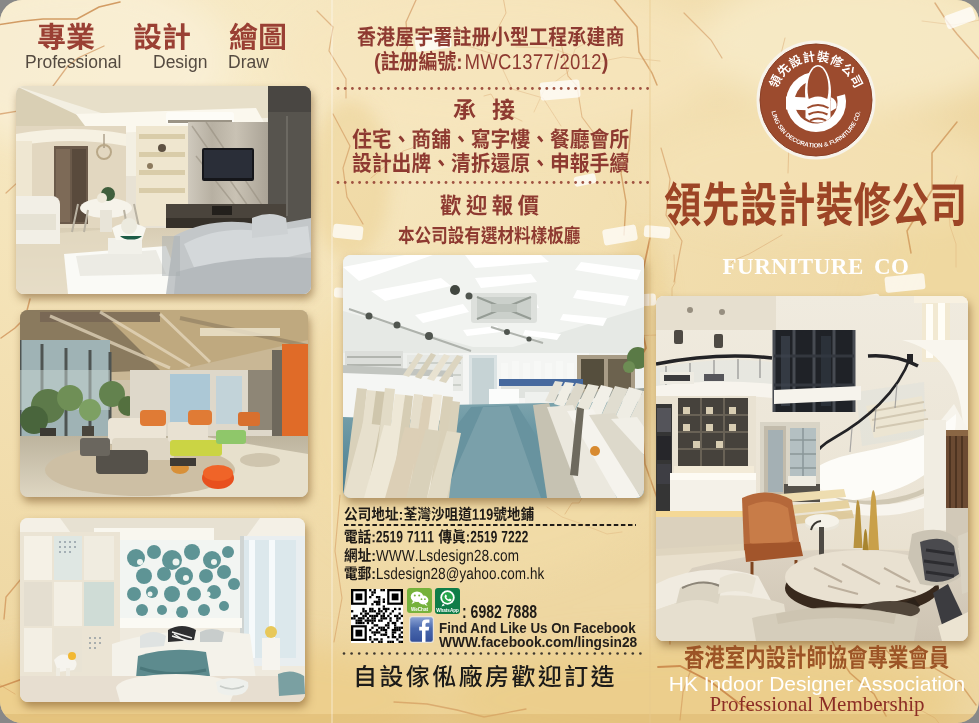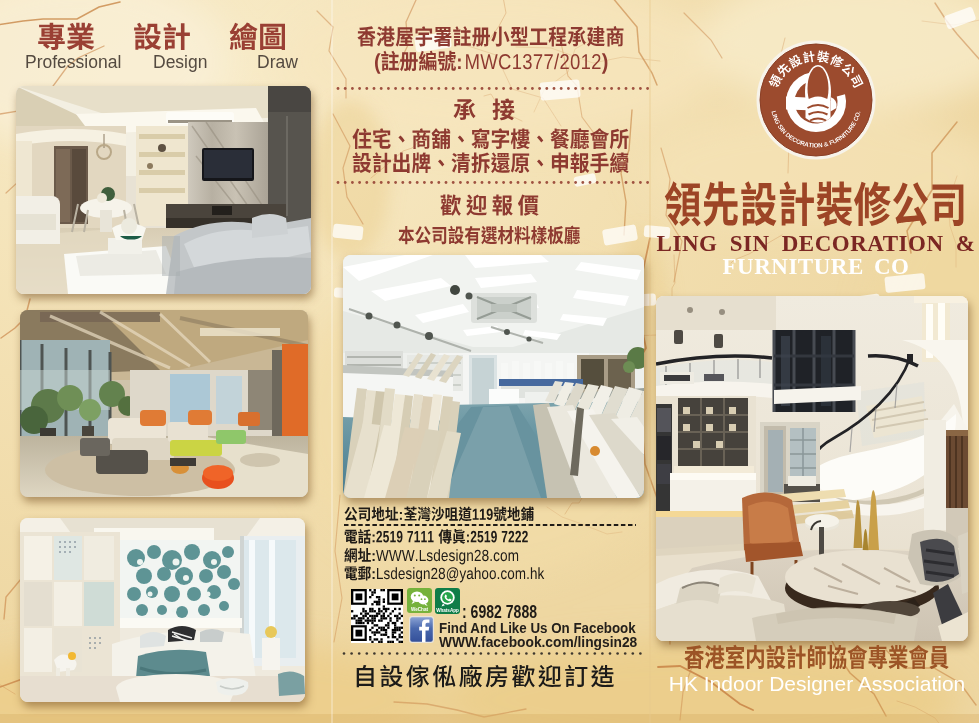--- a/index.html
+++ b/index.html
@@ -1,14 +1,14 @@
 <!DOCTYPE html>
 <html><head><meta charset="utf-8"><style>
 html,body{margin:0;padding:0;background:#888;}
-#page{position:relative;width:979px;height:723px;overflow:hidden;font-family:"Liberation Sans",sans-serif;}
+#page{position:relative;width:979px;height:723px;overflow:hidden;font-family:"Liberation Sans",sans-serif;border-radius:22px;}
 .ph{position:absolute;border-radius:8px;overflow:hidden;box-shadow:2px 5px 9px rgba(110,70,25,.5);}
 .ph svg{display:block}
 </style></head><body>
 <div id="page">
 
 <svg style="position:absolute;left:0;top:0" width="979" height="723" viewBox="0 0 979 723">
 <defs>
 <radialGradient id="bgl" cx="20%" cy="12%" r="80%">
 <stop offset="0%" stop-color="#f8ecca"></stop>
           <stop offset="55%" stop-color="#f3e0b2"></stop>
@@ -646,21 +646,21 @@
 <svg style="position:absolute;left:131px;top:17px" width="63" height="37" viewBox="0 0 63 37">
       <path fill="#9a4034" d="M4.3 18.6V21.2H13.3V18.6ZM16.5 6.8V9.9C16.5 11.7 16.1 13.8 13.3 15.3V14.7H4.3V17.3H13.3V15.8C13.9 16.4 14.8 17.5 15.2 18.0C18.8 16.1 19.6 12.8 19.6 10.0H23.1V13.1C23.1 16.0 23.6 17.2 26.4 17.2C26.8 17.2 27.5 17.2 27.9 17.2C28.5 17.2 29.1 17.2 29.5 17.0C29.4 16.2 29.3 14.9 29.3 14.1C28.9 14.2 28.3 14.3 27.9 14.3C27.6 14.3 27.0 14.3 26.7 14.3C26.3 14.3 26.3 13.9 26.3 13.1V6.8ZM6.0 7.0C6.7 8.1 7.5 9.5 7.9 10.6H3.1V13.4H14.5V10.6H9.0L10.9 9.6C10.4 8.5 9.5 6.9 8.7 5.7ZM14.0 18.4V21.6H16.8L14.8 22.3C15.9 24.4 17.1 26.2 18.6 27.8C17.1 28.7 15.2 29.3 13.3 29.8V22.6H4.4V32.7H7.3V31.4H13.3V30.4C13.8 31.2 14.3 32.2 14.6 33.0C17.1 32.3 19.4 31.3 21.4 30.0C23.3 31.3 25.6 32.3 28.2 32.9C28.6 32.0 29.6 30.5 30.3 29.8C28.0 29.3 26.0 28.6 24.3 27.7C26.4 25.5 28.0 22.8 28.9 19.2L26.7 18.3L26.2 18.4ZM7.3 25.4H10.3V28.7H7.3ZM24.5 21.6C23.7 23.2 22.7 24.6 21.4 25.8C20.0 24.6 18.8 23.2 18.0 21.6Z M33.9 14.7V17.3H43.7V14.7ZM33.9 18.6V21.2H43.6V18.6ZM35.8 7.0C36.5 8.1 37.3 9.5 37.7 10.6H32.7V13.4H44.9V10.6H38.8L40.7 9.6C40.2 8.5 39.4 6.9 38.5 5.7ZM34.0 22.6V32.7H37.0V31.4H43.7V22.6ZM37.0 25.4H40.7V28.7H37.0ZM49.9 6.3V15.5H44.8V18.9H49.9V33.1H53.5V18.9H58.9V15.5H53.5V6.3Z"></path>
     </svg>
 <svg style="position:absolute;left:227px;top:17px" width="63" height="37" viewBox="0 0 63 37">
       <path fill="#9a4034" d="M16.9 17.9C17.3 18.6 17.8 19.7 17.9 20.3L19.5 19.7C19.4 19.0 18.9 18.1 18.4 17.3ZM24.0 17.3C23.7 18.0 23.2 19.1 22.9 19.7L24.2 20.3C24.6 19.7 25.1 18.8 25.6 17.9ZM7.3 25.3C7.7 27.5 7.9 30.4 7.9 32.3L10.3 31.9C10.2 30.0 9.9 27.2 9.6 24.9ZM4.0 25.0C3.8 27.5 3.5 30.2 2.8 32.0C3.5 32.2 4.8 32.6 5.3 32.9C5.9 31.0 6.4 28.1 6.6 25.4ZM10.3 24.8C10.9 26.8 11.7 29.4 11.9 31.1L14.1 30.3C13.8 28.7 13.1 26.1 12.4 24.2ZM19.9 5.4C18.3 8.1 15.4 10.5 12.4 12.1L10.8 11.0C10.3 12.0 9.7 12.9 9.2 13.9L7.0 14.0C8.5 11.9 10.0 9.4 11.1 7.0L8.1 5.8C7.0 8.9 5.0 12.1 4.4 12.9C3.8 13.8 3.3 14.3 2.7 14.5C3.0 15.3 3.6 16.7 3.7 17.3C4.1 17.1 4.8 16.9 7.3 16.7C6.4 18.0 5.5 18.9 5.1 19.4C4.3 20.4 3.6 21.0 2.9 21.1C3.3 22.0 3.8 23.5 3.9 24.1C4.6 23.8 5.5 23.5 10.8 22.7L11.1 24.2L13.4 23.5C13.2 22.0 12.6 19.4 11.9 17.5L9.8 18.0C10.8 16.7 11.8 15.4 12.6 14.0C13.0 14.4 13.3 14.8 13.5 15.1L13.8 14.9V22.7H28.8V14.8H13.9C15.0 14.2 16.1 13.5 17.1 12.7V13.8H25.2V12.6C26.3 13.3 27.4 13.9 28.6 14.5C29.0 13.7 29.9 12.6 30.6 11.9C27.7 10.8 24.8 9.3 22.4 7.1L22.7 6.5ZM18.5 11.5C19.3 10.8 20.1 10.0 20.8 9.2C21.7 10.1 22.7 10.8 23.7 11.5ZM17.8 28.8H23.4V26.9H17.8V25.7H24.6V30.0H17.8ZM14.8 23.5V33.0H17.8V32.2H24.6V33.0H27.8V23.5ZM16.6 17.0H20.0V20.5H16.6ZM22.4 17.0H25.9V20.5H22.4ZM9.7 18.1 10.3 20.2 7.8 20.4C8.4 19.7 9.1 18.9 9.7 18.1Z M42.4 12.3H48.4V13.5H42.4ZM41.3 20.7H49.5V26.3H41.3ZM38.6 18.8V28.2H52.3V18.8ZM44.3 23.0H46.4V24.0H44.3ZM42.5 21.6V25.4H48.4V21.6ZM37.3 16.1V18.0H53.8V16.1H46.8V15.2H51.3V10.6H39.6V15.2H43.9V16.1ZM33.1 6.8V33.0H36.3V32.0H54.7V33.0H58.0V6.8ZM36.3 29.2V9.7H54.7V29.2Z"></path>
     </svg>
 
 <div style="position:absolute;left:25px;top:52px;width:280px;color:#544a40;font-size:17.5px;">
       <span style="position:absolute;left:0">Professional</span>
       <span style="position:absolute;left:128px">Design</span>
-      <span style="position:absolute;left:232px">Draw</span>
+      <span style="position:absolute;left:203px">Draw</span>
     </div>
 <svg style="position:absolute;left:355px;top:22px" width="272" height="27" viewBox="0 0 272 27">
       <path fill="#8e3a31" d="M7.6 20.7H14.6V18.8H7.6V17.6H15.4V21.9H7.6ZM16.8 4.3C13.7 5.2 8.7 5.7 4.3 5.8C4.5 6.4 4.8 7.4 4.8 8.0C6.6 8.0 8.4 7.9 10.3 7.7V9.2H2.9V11.5H8.1C6.5 13.1 4.4 14.6 2.4 15.4C2.9 15.9 3.6 16.9 4.0 17.6C4.4 17.3 4.9 17.0 5.4 16.7V24.4H7.6V23.8H15.4V24.4H17.7V16.2C18.2 16.6 18.6 17.0 18.9 17.4L20.4 15.3C19.3 14.2 17.4 12.8 15.5 11.5H20.0V9.2H12.7V7.5C14.7 7.2 16.7 6.9 18.3 6.4ZM10.3 15.7H6.9C8.1 14.7 9.3 13.5 10.3 12.2ZM12.7 15.7V12.4C14.1 13.4 15.8 14.6 17.1 15.7Z M21.6 12.1C22.8 12.7 24.2 13.6 24.8 14.3L26.2 12.1C25.4 11.5 24.0 10.6 22.9 10.2ZM31.2 16.4H34.3V17.8H31.2ZM34.3 4.3V6.5H31.6V4.3H29.4V6.5H27.1L27.2 6.5C26.5 5.8 25.0 4.9 23.9 4.4L22.6 6.3C23.7 6.9 25.2 7.9 25.9 8.6L27.1 6.6V8.8H29.4V10.5H26.3V12.8H29.2C28.5 14.3 27.4 15.8 26.2 16.7L25.1 15.8C24.2 18.3 23.0 21.1 22.1 22.7L24.1 24.3C25.0 22.3 26.0 20.0 26.8 17.9C27.0 18.2 27.3 18.6 27.5 18.9C28.0 18.4 28.6 17.8 29.2 17.0V21.2C29.2 23.7 29.9 24.4 32.3 24.4C32.8 24.4 35.4 24.4 36.0 24.4C38.0 24.4 38.6 23.6 38.9 20.8C38.3 20.7 37.4 20.3 36.9 19.9C36.8 21.8 36.7 22.1 35.8 22.1C35.2 22.1 33.0 22.1 32.5 22.1C31.4 22.1 31.2 22.0 31.2 21.2V19.7H36.3V16.4C36.9 17.3 37.6 18.0 38.3 18.6C38.6 18.0 39.3 17.0 39.9 16.6C38.6 15.7 37.4 14.3 36.7 12.8H39.5V10.5H36.5V8.8H38.9V6.5H36.5V4.3ZM31.2 14.5H30.8C31.0 13.9 31.3 13.4 31.5 12.8H34.4C34.6 13.4 34.9 13.9 35.2 14.5ZM31.6 8.8H34.3V10.5H31.6Z M45.0 7.4H55.0V8.7H45.0ZM46.0 17.7C46.4 17.5 47.1 17.4 50.1 17.2V18.4H45.6V20.5H50.1V22.0H44.3V24.0H58.2V22.0H52.3V20.5H56.9V18.4H52.3V17.0L55.0 16.8C55.4 17.2 55.8 17.7 56.0 18.1L57.8 16.8C57.2 15.9 55.9 14.7 54.8 13.8H57.8V11.7H45.0V11.5V10.8H57.3V5.3H42.7V11.5C42.7 15.0 42.5 19.8 40.7 23.2C41.3 23.4 42.3 24.1 42.8 24.5C44.3 21.6 44.8 17.3 45.0 13.8H47.5C47.1 14.3 46.6 14.7 46.4 14.9C46.0 15.2 45.7 15.5 45.3 15.5C45.5 16.1 45.9 17.3 46.0 17.7ZM52.4 14.3 53.2 15.0 48.9 15.2C49.4 14.8 49.9 14.3 50.4 13.8H53.2Z M60.6 15.4V17.8H67.7V21.4C67.7 21.7 67.6 21.8 67.2 21.9C66.8 21.9 65.3 21.9 64.1 21.8C64.5 22.5 64.9 23.6 65.1 24.4C66.8 24.4 68.0 24.3 68.9 24.0C69.9 23.5 70.2 22.9 70.2 21.4V17.8H77.1V15.4H70.2V12.9H74.0V10.5H63.4V12.9H67.7V15.4ZM67.1 5.1C67.2 5.5 67.4 6.0 67.6 6.4H60.5V11.5H62.7V8.8H74.7V11.5H77.1V6.4H70.2C70.0 5.7 69.7 4.9 69.3 4.3Z M91.0 6.8H93.3V8.1H91.0ZM86.8 6.8H89.0V8.1H86.8ZM82.6 6.8H84.7V8.1H82.6ZM94.2 10.3C93.6 11.0 93.0 11.6 92.3 12.2V10.9H88.5V9.9H95.5V5.0H80.5V9.9H86.3V10.9H81.5V12.8H86.3V13.9H79.5V15.9H86.3C84.0 16.9 81.5 17.7 79.0 18.3C79.3 18.8 79.8 19.9 80.0 20.5C81.1 20.2 82.2 19.8 83.3 19.5V24.4H85.4V23.9H92.7V24.4H94.8V16.9H89.3C89.8 16.6 90.3 16.2 90.9 15.9H96.4V13.9H93.7C94.5 13.2 95.3 12.4 96.0 11.5ZM90.1 13.9H88.5V12.8H91.6C91.1 13.2 90.6 13.5 90.1 13.9ZM85.4 21.1H92.7V22.1H85.4ZM85.4 19.5V18.7L85.5 18.7H92.7V19.5Z M99.2 10.8V12.8H105.1V10.8ZM98.9 13.9V15.9H105.1V13.9ZM100.5 5.2C100.9 6.0 101.3 6.9 101.6 7.6H98.2V9.7H105.5V7.6H102.3L103.5 6.9C103.3 6.2 102.7 5.1 102.2 4.3ZM108.4 5.3C109.0 6.2 109.7 7.3 110.1 8.2H106.0V10.7H109.5V14.4H106.3V16.7H109.5V21.3H105.7V23.7H115.9V21.3H111.8V16.7H115.1V14.4H111.8V10.7H115.6V8.2H110.9L112.1 7.4C111.8 6.5 110.9 5.2 110.2 4.2ZM99.2 17.0V24.2H101.3V23.2H105.1V17.0ZM101.3 18.9H103.0V21.3H101.3Z M126.8 5.6V12.7H125.4V5.6H119.3V12.7H117.4V15.2H119.3C119.2 17.8 118.7 20.7 117.3 22.9C117.7 23.2 118.6 24.2 118.9 24.7C120.7 22.2 121.3 18.4 121.4 15.2H123.2V21.7C123.2 22.0 123.1 22.1 122.9 22.1C122.6 22.1 121.8 22.1 121.1 22.1C121.4 22.7 121.7 23.8 121.8 24.4C123.0 24.4 123.9 24.4 124.6 24.0C124.9 23.7 125.1 23.4 125.2 23.0C125.7 23.4 126.4 24.2 126.7 24.6C128.3 22.1 128.8 18.4 128.9 15.2H131.0V21.6C131.0 21.9 130.9 22.0 130.6 22.1C130.4 22.1 129.5 22.1 128.8 22.0C129.1 22.7 129.4 23.8 129.5 24.4C130.8 24.4 131.7 24.4 132.4 24.0C133.0 23.6 133.2 22.9 133.2 21.7V15.2H135.0V12.7H133.2V5.6ZM121.5 8.0H123.2V12.7H121.5ZM125.4 15.2H126.8C126.7 17.5 126.4 20.1 125.4 22.1V21.8ZM129.0 12.7V8.0H131.0V12.7Z M144.1 4.6V21.3C144.1 21.7 144.0 21.8 143.6 21.8C143.1 21.9 141.7 21.9 140.5 21.8C140.9 22.5 141.3 23.7 141.4 24.5C143.2 24.5 144.5 24.4 145.4 24.0C146.3 23.6 146.6 22.9 146.6 21.3V4.6ZM148.7 10.3C150.2 13.4 151.6 17.5 152.0 20.1L154.5 19.0C154.0 16.3 152.5 12.4 150.9 9.3ZM139.2 9.5C138.8 12.4 137.8 16.1 136.3 18.3C136.9 18.6 137.9 19.2 138.5 19.7C140.1 17.3 141.1 13.3 141.7 10.0Z M166.5 5.5V12.9H168.6V5.5ZM170.0 4.6V13.7C170.0 14.0 169.9 14.1 169.6 14.1C169.4 14.1 168.4 14.1 167.6 14.1C167.8 14.7 168.1 15.7 168.2 16.3C169.6 16.3 170.6 16.3 171.3 16.0C172.0 15.6 172.1 15.0 172.1 13.8V4.6ZM161.8 7.3V9.6H160.2V7.3ZM157.8 17.4V19.7H163.2V21.4H155.8V23.8H173.0V21.4H165.6V19.7H171.1V17.4H165.6V15.7H164.0V11.9H165.7V9.6H164.0V7.3H165.3V5.1H156.7V7.3H158.2V9.6H156.0V11.9H157.9C157.6 12.9 157.0 14.0 155.6 14.8C156.0 15.2 156.8 16.1 157.1 16.6C159.0 15.4 159.8 13.7 160.1 11.9H161.8V16.0H163.2V17.4Z M174.9 20.4V23.0H192.2V20.4H184.8V9.2H191.2V6.5H176.0V9.2H182.2V20.4Z M203.8 7.4H208.3V10.5H203.8ZM201.7 5.2V12.7H210.5V5.2ZM209.6 12.9C207.5 13.6 204.1 14.0 201.1 14.1C201.3 14.7 201.6 15.5 201.6 16.1C202.7 16.0 203.8 16.0 205.0 15.9V17.6H201.6V19.8H205.0V21.8H200.7V24.0H211.4V21.8H207.2V19.8H210.6V17.6H207.2V15.6C208.6 15.4 209.9 15.2 211.0 14.9ZM199.8 4.5C198.3 5.3 195.9 5.9 193.7 6.3C194.0 6.8 194.3 7.7 194.4 8.3C195.1 8.2 195.9 8.0 196.7 7.9V10.4H194.0V12.7H196.4C195.7 14.8 194.6 17.2 193.6 18.6C193.9 19.2 194.4 20.3 194.6 21.0C195.4 19.9 196.1 18.4 196.7 16.7V24.5H198.9V16.1C199.3 16.9 199.8 17.7 200.0 18.3L201.3 16.2C201.0 15.7 199.4 13.9 198.9 13.4V12.7H200.9V10.4H198.9V7.4C199.7 7.1 200.6 6.8 201.3 6.5Z M217.6 17.7V19.8H220.7V21.5C220.7 21.8 220.6 21.9 220.3 21.9C219.9 21.9 218.8 21.9 217.8 21.9C218.1 22.6 218.5 23.6 218.6 24.3C220.1 24.3 221.2 24.3 222.0 23.9C222.8 23.5 223.0 22.8 223.0 21.5V19.8H225.9V17.7H223.0V16.4H225.1V14.2H223.0V13.1H224.7V10.9H223.0V10.3C224.9 9.2 226.6 7.6 227.9 6.0L226.4 4.7L225.9 4.9H215.9V7.2H223.6C222.8 8.0 221.7 8.8 220.7 9.3V10.9H218.8V13.1H220.7V14.2H218.5V16.4H220.7V17.7ZM213.4 9.5V11.8H216.3C215.7 15.6 214.5 18.8 212.7 20.6C213.2 21.0 214.0 22.0 214.4 22.6C216.5 20.2 218.1 15.6 218.8 10.0L217.4 9.4L217.0 9.5ZM228.6 8.2C227.7 9.4 226.3 10.9 225.2 11.8C225.8 16.4 227.0 20.4 229.3 22.7C229.7 22.0 230.4 21.1 230.9 20.6C229.0 19.0 227.9 16.0 227.3 12.6C228.3 11.8 229.4 10.8 230.3 9.9Z M238.8 5.9V7.8H242.0V8.9H237.8V10.8H242.0V11.9H238.7V13.8H242.0V14.9H238.6V16.7H242.0V17.7H237.8V19.7H242.0V21.2H244.1V19.7H249.1V17.7H244.1V16.7H248.5V14.9H244.1V13.8H248.3V10.8H249.4V8.9H248.3V5.9H244.1V4.3H242.0V5.9ZM244.1 10.8H246.3V11.9H244.1ZM244.1 8.9V7.8H246.3V8.9ZM233.2 14.8C233.2 14.6 233.8 14.1 234.2 13.9H235.8C235.6 15.3 235.4 16.5 235.1 17.6C234.7 16.9 234.4 16.1 234.2 15.1L232.5 15.7C233.0 17.5 233.5 18.9 234.2 20.0C233.6 21.2 232.8 22.1 231.9 22.8C232.4 23.1 233.2 24.0 233.5 24.5C234.4 23.8 235.1 22.9 235.7 21.8C237.6 23.6 240.2 24.1 243.4 24.1H249.0C249.1 23.4 249.5 22.3 249.8 21.7C248.5 21.8 244.6 21.8 243.5 21.8C240.7 21.8 238.3 21.4 236.6 19.7C237.3 17.7 237.8 15.1 238.0 11.9L236.8 11.6L236.4 11.6H235.7C236.6 10.0 237.4 8.1 238.1 6.2L236.8 5.2L236.1 5.5H232.5V7.7H235.3C234.6 9.5 233.9 10.9 233.6 11.4C233.2 12.1 232.7 12.7 232.3 12.9C232.6 13.4 233.0 14.3 233.2 14.8Z M258.6 4.8C258.8 5.2 259.0 5.8 259.1 6.4H251.6V8.5H256.8L255.5 9.0C255.8 9.7 256.2 10.5 256.4 11.2H252.5V24.4H254.6V15.4C255.0 15.8 255.4 16.5 255.6 17.0L256.3 16.7V22.7H258.2V21.8H263.7V16.6H256.8C258.4 15.9 259.0 14.8 259.2 13.2H260.6V13.8C260.6 15.3 260.9 16.1 262.4 16.1C262.8 16.1 263.6 16.1 263.9 16.1C264.3 16.1 264.8 16.1 265.1 16.0C265.0 15.4 265.0 14.9 265.0 14.3C264.7 14.4 264.2 14.4 263.9 14.4C263.7 14.4 263.1 14.4 262.9 14.4C262.6 14.4 262.6 14.2 262.6 13.8V13.2H265.5V22.1C265.5 22.4 265.4 22.5 265.1 22.5C264.8 22.5 263.7 22.5 262.8 22.5C263.1 23.0 263.3 23.8 263.4 24.4C265.0 24.4 266.0 24.4 266.7 24.1C267.4 23.8 267.6 23.2 267.6 22.1V11.2H263.6C263.9 10.5 264.3 9.7 264.7 8.9L262.9 8.5H268.5V6.4H261.5C261.3 5.7 261.1 4.8 260.8 4.1ZM257.3 11.2 258.6 10.7C258.4 10.1 258.0 9.2 257.6 8.5H262.4C262.2 9.3 261.8 10.3 261.4 11.2ZM254.6 15.2V13.2H257.3C257.0 14.3 256.4 14.8 254.6 15.2ZM258.2 18.3H261.8V20.1H258.2Z"></path>
     </svg>
 <svg style="position:absolute;left:372px;top:46px" width="239" height="28" viewBox="0 0 239 28">
       <path fill="#8e3a31" d="M5.9 27.7Q4.3 25.2 3.7 22.8Q3.0 20.4 3.0 17.4Q3.0 14.4 3.7 12.0Q4.3 9.6 5.9 7.2H8.6Q7.0 9.6 6.4 12.0Q5.7 14.5 5.7 17.4Q5.7 20.3 6.4 22.8Q7.0 25.2 8.6 27.7Z M10.2 11.3V13.3H16.1V11.3ZM9.9 14.4V16.4H16.1V14.4ZM11.5 5.8C11.9 6.5 12.3 7.4 12.6 8.1H9.2V10.2H16.5V8.1H13.3L14.5 7.4C14.3 6.7 13.7 5.6 13.2 4.8ZM19.4 5.8C20.0 6.7 20.7 7.9 21.1 8.8H17.0V11.2H20.5V14.9H17.3V17.3H20.5V21.8H16.7V24.2H26.9V21.8H22.8V17.3H26.1V14.9H22.8V11.2H26.6V8.8H21.9L23.1 8.0C22.8 7.1 21.9 5.7 21.2 4.7ZM10.2 17.5V24.8H12.2V23.8H16.1V17.5ZM12.2 19.4H14.0V21.9H12.2Z M37.6 6.2V13.2H36.2V6.2H30.1V13.2H28.2V15.7H30.1C30.0 18.4 29.5 21.3 28.1 23.4C28.5 23.7 29.4 24.7 29.7 25.2C31.4 22.7 32.1 19.0 32.2 15.7H34.0V22.3C34.0 22.5 33.9 22.6 33.6 22.6C33.4 22.7 32.6 22.7 31.8 22.6C32.1 23.2 32.5 24.3 32.5 24.9C33.8 24.9 34.7 24.9 35.3 24.5C35.7 24.3 35.9 24.0 36.0 23.6C36.5 24.0 37.2 24.7 37.5 25.2C39.1 22.7 39.6 18.9 39.7 15.7H41.8V22.2C41.8 22.5 41.7 22.6 41.4 22.6C41.2 22.6 40.3 22.6 39.6 22.5C39.9 23.2 40.2 24.3 40.3 25.0C41.6 25.0 42.5 24.9 43.2 24.5C43.8 24.1 44.0 23.4 44.0 22.2V15.7H45.8V13.2H44.0V6.2ZM32.3 8.5H34.0V13.2H32.3ZM36.2 15.7H37.6C37.4 18.1 37.1 20.6 36.2 22.6V22.3ZM39.8 13.2V8.5H41.8V13.2Z M49.7 19.3C49.9 20.8 50.0 22.6 50.0 23.9L51.6 23.5C51.5 22.3 51.4 20.5 51.2 19.0ZM47.7 19.0C47.6 20.9 47.4 22.8 46.9 24.2C47.4 24.3 48.2 24.6 48.6 24.8C49.0 23.4 49.3 21.3 49.4 19.3ZM58.4 16.3V18.8H57.4V16.3ZM59.7 16.3H60.6V18.8H59.7ZM51.4 18.9C51.7 20.0 52.0 21.4 52.1 22.4L53.3 22.0C53.2 22.4 53.0 22.9 52.8 23.3C53.2 23.5 54.1 24.2 54.5 24.6C55.2 22.9 55.6 20.9 55.8 18.8V24.6H57.4V20.8H58.4V23.9H59.7V20.8H60.6V23.8H62.0V20.8H62.9V22.9C62.9 23.0 62.9 23.1 62.7 23.1C62.6 23.1 62.4 23.1 62.1 23.1C62.3 23.5 62.5 24.2 62.5 24.7C63.1 24.7 63.6 24.7 64.0 24.4C64.4 24.1 64.4 23.7 64.4 22.9V14.5H56.1L56.1 13.0H63.8V7.0H60.5C60.4 6.3 60.1 5.4 59.8 4.7L57.9 5.2C58.1 5.8 58.3 6.4 58.4 7.0H54.2V12.7C54.2 15.2 54.1 18.5 53.4 21.4C53.3 20.5 53.0 19.4 52.8 18.5ZM62.0 16.3H62.9V18.8H62.0ZM56.1 9.0H62.0V11.0H56.1ZM51.3 13.8C51.4 14.3 51.6 14.9 51.7 15.4L50.0 15.7C50.5 15.1 50.9 14.4 51.3 13.8ZM47.7 18.4C48.1 18.1 48.7 17.9 52.1 17.4L52.2 18.4L53.9 17.8C53.7 16.6 53.3 14.7 52.9 13.3L51.3 13.7C52.2 12.2 53.1 10.6 53.8 9.1L52.0 7.8C51.6 8.8 51.2 9.8 50.7 10.8L49.5 10.9C50.3 9.3 51.2 7.4 51.8 5.7L49.8 4.8C49.3 7.1 48.2 9.5 47.9 10.1C47.5 10.7 47.2 11.1 46.9 11.3C47.1 11.8 47.4 12.9 47.5 13.4C47.8 13.2 48.2 13.1 49.6 12.9C49.1 13.8 48.7 14.5 48.5 14.8C47.9 15.6 47.5 16.1 47.0 16.2C47.3 16.8 47.6 17.9 47.7 18.4Z M68.4 7.4H70.9V10.0H68.4ZM66.8 5.6V11.8H72.6V5.6ZM76.5 17.2C76.4 20.1 76.2 22.2 74.5 23.4C74.9 23.8 75.5 24.6 75.7 25.1C77.9 23.5 78.3 20.8 78.4 17.2ZM79.4 17.2V22.2C79.4 23.4 79.4 23.8 79.8 24.2C80.1 24.5 80.5 24.7 81.0 24.7C81.3 24.7 81.7 24.7 82.0 24.7C82.4 24.7 82.8 24.6 83.1 24.4C83.4 24.1 83.6 23.9 83.7 23.4C83.8 23.0 83.9 21.9 83.9 20.9C83.4 20.7 82.7 20.3 82.4 19.9C82.4 20.8 82.4 21.6 82.3 21.9C82.3 22.1 82.2 22.2 82.2 22.3C82.1 22.4 82.0 22.4 81.9 22.4C81.8 22.4 81.6 22.4 81.5 22.4C81.4 22.4 81.3 22.4 81.3 22.3C81.2 22.2 81.2 22.1 81.2 22.0V17.2ZM65.9 13.0V15.2H67.4C67.2 16.4 66.9 17.7 66.7 18.6H70.3C70.2 21.1 70.0 22.2 69.8 22.5C69.6 22.7 69.4 22.7 69.2 22.7C68.9 22.7 68.2 22.7 67.5 22.6C67.8 23.2 68.0 24.1 68.1 24.7C68.9 24.8 69.6 24.8 70.1 24.7C70.6 24.6 71.0 24.5 71.4 24.0C71.9 23.3 72.1 21.6 72.3 17.6C72.3 17.3 72.4 16.7 72.4 16.7H69.0L69.3 15.2H73.0V13.0ZM77.3 4.8V9.0H73.6V14.5C73.6 17.3 73.5 21.0 72.0 23.7C72.5 23.9 73.4 24.6 73.7 25.0C75.3 22.1 75.6 17.6 75.6 14.6V11.0H77.4V12.3L75.9 12.4L76.0 14.2L77.4 14.0C77.4 15.7 77.7 16.5 79.3 16.5C79.7 16.5 80.9 16.5 81.3 16.5C81.8 16.5 82.4 16.5 82.7 16.4C82.6 15.8 82.6 15.2 82.6 14.5C82.3 14.7 81.6 14.7 81.2 14.7C80.9 14.7 80.0 14.7 79.7 14.7C79.3 14.7 79.3 14.5 79.3 13.9V13.8L81.2 13.6L81.0 11.9L79.3 12.1V11.0H81.7L81.5 13.0L83.1 13.4C83.4 12.4 83.7 10.7 83.9 9.3L82.5 8.9L82.2 9.0H79.4V8.0H83.1V6.0H79.4V4.8Z M86.1 15.4V12.5H88.7V15.4ZM86.1 23.1V20.2H88.7V23.1Z M104.9 23.1V13.2Q104.9 11.6 105.0 10.1Q104.5 12.0 104.2 13.0L100.9 23.1H99.7L96.4 13.0L95.9 11.2L95.6 10.1L95.6 11.2L95.6 13.2V23.1H94.1V8.3H96.4L99.7 18.6Q99.9 19.2 100.1 19.9Q100.3 20.6 100.3 20.9Q100.4 20.5 100.6 19.6Q100.8 18.8 100.9 18.6L104.2 8.3H106.5V23.1Z M121.9 23.1H119.9L117.7 13.7Q117.4 12.8 117.0 10.5Q116.8 11.8 116.6 12.6Q116.5 13.4 114.2 23.1H112.1L108.4 8.3H110.1L112.4 17.7Q112.8 19.5 113.2 21.3Q113.4 20.2 113.7 18.8Q114.0 17.5 116.2 8.3H117.8L120.1 17.5Q120.6 19.8 120.8 21.3L120.9 21.0Q121.2 19.8 121.3 19.0Q121.5 18.2 123.9 8.3H125.7Z M133.2 9.7Q131.1 9.7 129.9 11.3Q128.7 12.9 128.7 15.6Q128.7 18.4 129.9 20.0Q131.2 21.7 133.2 21.7Q135.9 21.7 137.3 18.6L138.7 19.4Q137.9 21.3 136.5 22.3Q135.0 23.3 133.2 23.3Q131.2 23.3 129.8 22.4Q128.4 21.5 127.7 19.7Q127.0 18.0 127.0 15.6Q127.0 12.1 128.6 10.1Q130.2 8.1 133.2 8.1Q135.2 8.1 136.5 9.0Q137.9 9.9 138.6 11.8L136.9 12.4Q136.5 11.1 135.5 10.4Q134.5 9.7 133.2 9.7Z M141.1 23.1V21.5H144.3V10.1L141.5 12.5V10.7L144.5 8.3H146.0V21.5H149.1V23.1Z M159.7 19.0Q159.7 21.1 158.6 22.2Q157.5 23.3 155.4 23.3Q153.5 23.3 152.3 22.3Q151.2 21.3 151.0 19.3L152.6 19.1Q153.0 21.7 155.4 21.7Q156.6 21.7 157.3 21.0Q158.0 20.3 158.0 19.0Q158.0 17.7 157.2 17.1Q156.4 16.4 154.9 16.4H154.0V14.8H154.9Q156.2 14.8 157.0 14.1Q157.7 13.4 157.7 12.2Q157.7 11.0 157.1 10.3Q156.5 9.6 155.3 9.6Q154.2 9.6 153.6 10.3Q152.9 10.9 152.8 12.1L151.2 11.9Q151.4 10.1 152.5 9.1Q153.6 8.1 155.3 8.1Q157.3 8.1 158.3 9.1Q159.4 10.2 159.4 12.0Q159.4 13.4 158.7 14.3Q158.0 15.2 156.7 15.5V15.6Q158.1 15.7 158.9 16.7Q159.7 17.6 159.7 19.0Z M170.2 9.8Q168.2 13.3 167.4 15.3Q166.6 17.2 166.2 19.1Q165.8 21.1 165.8 23.1H164.1Q164.1 20.3 165.2 17.1Q166.2 14.0 168.6 9.9H161.8V8.3H170.2Z M180.8 9.8Q178.8 13.3 178.0 15.3Q177.2 17.2 176.8 19.1Q176.4 21.1 176.4 23.1H174.7Q174.7 20.3 175.8 17.1Q176.8 14.0 179.2 9.9H172.4V8.3H180.8Z M182.0 23.3 185.7 7.5H187.1L183.5 23.3Z M188.4 23.1V21.8Q188.8 20.5 189.5 19.6Q190.2 18.7 190.9 17.9Q191.6 17.1 192.3 16.5Q193.1 15.8 193.6 15.2Q194.2 14.5 194.6 13.8Q194.9 13.1 194.9 12.2Q194.9 11.0 194.3 10.3Q193.7 9.6 192.6 9.6Q191.6 9.6 190.9 10.3Q190.2 11.0 190.1 12.1L188.4 12.0Q188.6 10.2 189.7 9.1Q190.9 8.1 192.6 8.1Q194.5 8.1 195.6 9.1Q196.6 10.2 196.6 12.1Q196.6 13.0 196.3 13.9Q195.9 14.7 195.3 15.6Q194.6 16.4 192.7 18.2Q191.7 19.2 191.0 20.0Q190.4 20.8 190.2 21.5H196.8V23.1Z M207.6 15.7Q207.6 19.4 206.5 21.4Q205.3 23.3 203.1 23.3Q201.0 23.3 199.9 21.4Q198.8 19.4 198.8 15.7Q198.8 11.9 199.8 10.0Q200.9 8.1 203.2 8.1Q205.4 8.1 206.5 10.0Q207.6 11.9 207.6 15.7ZM205.9 15.7Q205.9 12.5 205.3 11.1Q204.7 9.6 203.2 9.6Q201.7 9.6 201.0 11.0Q200.4 12.5 200.4 15.7Q200.4 18.8 201.1 20.3Q201.7 21.8 203.2 21.8Q204.6 21.8 205.3 20.3Q205.9 18.8 205.9 15.7Z M210.0 23.1V21.5H213.3V10.1L210.4 12.5V10.7L213.4 8.3H214.9V21.5H218.0V23.1Z M220.1 23.1V21.8Q220.6 20.5 221.2 19.6Q221.9 18.7 222.6 17.9Q223.4 17.1 224.1 16.5Q224.8 15.8 225.4 15.2Q226.0 14.5 226.3 13.8Q226.7 13.1 226.7 12.2Q226.7 11.0 226.1 10.3Q225.5 9.6 224.4 9.6Q223.3 9.6 222.6 10.3Q222.0 11.0 221.9 12.1L220.2 12.0Q220.4 10.2 221.5 9.1Q222.6 8.1 224.4 8.1Q226.3 8.1 227.3 9.1Q228.3 10.2 228.3 12.1Q228.3 13.0 228.0 13.9Q227.7 14.7 227.0 15.6Q226.3 16.4 224.4 18.2Q223.4 19.2 222.8 20.0Q222.2 20.8 221.9 21.5H228.5V23.1Z M229.8 27.7Q231.3 25.2 232.0 22.8Q232.7 20.4 232.7 17.4Q232.7 14.5 232.0 12.0Q231.3 9.6 229.8 7.2H232.5Q234.0 9.6 234.7 12.0Q235.4 14.4 235.4 17.4Q235.4 20.4 234.7 22.8Q234.0 25.2 232.5 27.7Z"></path>
     </svg>
 <svg style="position:absolute;left:336px;top:86.0px" width="314" height="5">
       <g fill="#9a4a3a" fill-opacity="0.95">
         <circle cx="2.0" cy="2.5" r="1.4"></circle>
@@ -1052,18 +1052,18 @@
 <path d="M49.5 61 Q62 52 74.5 61 L74.5 78 Q62 87 49.5 78 Z" fill="#fff"></path>
 <path d="M51.5 68 q10.5 -6 21 0" stroke="#9c4b2e" stroke-width="2" fill="none"></path>
 <path d="M52.5 74.5 q9.5 -5 19 0" stroke="#9c4b2e" stroke-width="2" fill="none"></path>
 <path d="M54 80.5 q8 -4 16 0" stroke="#9c4b2e" stroke-width="1.8" fill="none"></path>
 <path d="M74.5 57 q7.5 3 6 11 l-6 3.5 Z" fill="#fff"></path>
 </g>
 </svg>
 <svg style="position:absolute;left:662px;top:172px" width="308" height="61" viewBox="0 0 308 61">
       <path fill="#9d4526" d="M24.6 30.4H32.8V33.4H24.6ZM24.6 37.3H32.8V40.4H24.6ZM24.6 23.5H32.8V26.6H24.6ZM24.5 44.6C23.0 46.6 19.9 49.2 17.2 50.5C18.1 51.5 19.4 53.2 20.1 54.2C22.8 52.8 26.1 50.2 28.1 47.7ZM29.5 47.8C31.5 49.7 34.1 52.5 35.4 54.2L38.8 51.1C37.4 49.3 34.7 46.7 32.7 44.9ZM20.6 19.4V44.6H36.9V19.4H30.3L31.1 16.1H37.9V11.4H19.3V16.1H26.3L25.9 19.4ZM4.7 32.0V36.7H14.6C13.6 39.0 12.3 41.6 11.0 43.5C10.1 42.5 9.3 41.6 8.5 40.8L5.7 43.8C8.4 46.6 11.8 51.0 13.4 53.8L16.4 50.3C15.8 49.3 14.9 48.2 14.0 47.0C16.1 43.4 18.4 38.5 19.7 33.9L17.0 31.7L16.4 32.0ZM11.9 18.6C13.3 20.3 14.7 22.3 15.9 24.0H9.1C10.1 22.3 11.0 20.5 11.9 18.6ZM11.3 9.2C9.5 15.2 5.9 21.0 2.8 24.4C3.7 25.7 4.7 27.9 5.2 29.4C6.1 28.5 6.8 27.4 7.6 26.2V28.8H16.3V24.6C16.8 25.5 17.3 26.3 17.7 27.0L19.9 22.4C18.7 20.2 16.1 17.1 13.8 14.2L14.6 11.8Z M56.4 9.5V16.0H51.6C52.0 14.4 52.4 12.8 52.7 11.4L48.1 10.2C47.3 15.1 45.5 21.5 43.1 25.4C44.2 25.9 46.0 27.1 47.1 28.0C48.1 26.2 49.1 23.9 50.0 21.4H56.4V29.2H42.0V34.7H50.9C50.3 40.9 48.9 46.3 41.4 49.4C42.4 50.5 43.7 52.9 44.2 54.4C52.9 50.2 54.8 43.1 55.6 34.7H61.1V46.3C61.1 51.6 62.1 53.4 66.3 53.4C67.2 53.4 69.8 53.4 70.7 53.4C74.2 53.4 75.4 51.3 75.8 43.8C74.6 43.4 72.6 42.5 71.7 41.5C71.6 47.2 71.4 48.0 70.3 48.0C69.6 48.0 67.5 48.0 67.0 48.0C65.8 48.0 65.6 47.8 65.6 46.2V34.7H75.5V29.2H61.0V21.4H72.5V16.0H61.0V9.5Z M80.9 30.4V34.8H92.5V30.4ZM96.6 11.1V16.2C96.6 19.2 96.1 22.6 92.4 25.1V24.0H80.9V28.3H92.4V25.9C93.3 26.9 94.4 28.6 94.9 29.5C99.7 26.4 100.7 21.0 100.7 16.3H105.2V21.4C105.2 26.2 105.8 28.2 109.4 28.2C109.9 28.2 110.9 28.2 111.4 28.2C112.1 28.2 112.9 28.1 113.5 27.8C113.3 26.5 113.2 24.5 113.2 23.1C112.7 23.3 111.8 23.4 111.3 23.4C111.0 23.4 110.2 23.4 109.8 23.4C109.3 23.4 109.3 22.8 109.3 21.5V11.1ZM83.1 11.4C83.9 13.2 84.9 15.6 85.5 17.4H79.3V21.9H94.0V17.4H86.9L89.3 15.7C88.7 13.9 87.6 11.3 86.6 9.3ZM93.4 30.2V35.4H97.0L94.4 36.6C95.8 40.0 97.4 42.9 99.4 45.5C97.3 47.0 95.0 48.1 92.4 48.8V37.0H80.9V53.5H84.8V51.5H92.4V49.8C93.1 51.1 93.8 52.8 94.2 54.1C97.4 52.9 100.4 51.3 103.0 49.2C105.5 51.3 108.4 52.9 111.7 53.9C112.3 52.3 113.5 49.9 114.5 48.7C111.5 48.0 108.9 46.9 106.7 45.3C109.4 41.8 111.4 37.3 112.7 31.4L109.9 29.9L109.1 30.2ZM84.8 41.6H88.6V46.9H84.8ZM107.0 35.4C106.0 38.0 104.6 40.3 103.0 42.2C101.1 40.3 99.6 38.0 98.5 35.4Z M119.5 24.0V28.3H132.2V24.0ZM119.5 30.4V34.8H132.1V30.4ZM122.0 11.4C122.9 13.2 123.9 15.6 124.5 17.4H117.9V21.9H133.8V17.4H125.8L128.3 15.7C127.7 13.9 126.6 11.3 125.5 9.3ZM119.7 37.0V53.5H123.5V51.5H132.2V37.0ZM123.5 41.6H128.4V46.9H123.5ZM140.2 10.4V25.4H133.6V31.0H140.2V54.1H144.9V31.0H151.9V25.4H144.9V10.4Z M169.3 32.4C169.6 33.2 169.9 34.0 170.1 34.8H155.4V39.1H165.9C162.8 41.0 158.7 42.4 154.7 43.2C155.5 44.1 156.6 46.0 157.1 47.2C159.1 46.7 161.2 46.1 163.1 45.2V45.9C163.1 48.4 162.0 49.7 161.2 50.3C161.8 51.2 162.5 53.3 162.8 54.5C163.7 53.8 165.1 53.4 174.7 50.8C174.7 49.7 174.8 47.6 175.0 46.4L167.5 48.2V42.9C169.2 41.8 170.8 40.5 172.2 39.1H172.2C175.2 47.1 179.9 52.0 187.8 54.1C188.3 52.7 189.4 50.6 190.3 49.5C187.1 48.9 184.3 47.7 182.1 46.0C184.0 44.8 186.2 43.2 188.1 41.6L185.4 39.1H189.6V34.8H175.2C174.8 33.5 174.3 32.0 173.7 30.9ZM179.1 43.3C178.1 42.0 177.2 40.7 176.5 39.1H184.4C182.9 40.5 180.9 42.0 179.1 43.3ZM177.5 9.5V15.4H170.1V20.2H177.5V26.0H171.1V30.8H188.5V26.0H181.9V20.2H189.3V15.4H181.9V9.5ZM156.9 10.1V19.4H164.7V21.6H155.4V25.9H157.8C157.5 28.0 156.6 29.5 154.7 30.5C155.5 31.4 156.6 33.1 156.9 34.2C160.2 32.4 161.5 29.7 162.0 25.9H164.7V33.2H169.0V9.5H164.7V14.9H160.7V10.1Z M217.6 31.4C215.7 33.6 212.0 35.5 208.9 36.6C209.7 37.4 210.7 38.8 211.3 39.9C214.8 38.4 218.5 36.1 220.9 33.2ZM221.2 35.8C218.8 39.0 213.8 41.3 209.1 42.5C209.9 43.5 210.8 45.0 211.3 46.1C216.5 44.4 221.5 41.6 224.5 37.5ZM224.0 41.2C220.7 45.7 214.2 48.3 207.2 49.4C208.1 50.7 209.1 52.6 209.5 54.0C217.2 52.2 223.9 49.0 227.8 43.2ZM202.9 15.6V46.2H206.8V30.5C207.5 31.6 208.4 33.2 208.8 34.0C212.0 32.8 214.9 31.2 217.4 29.1C219.9 31.1 222.9 32.7 226.3 33.7C226.9 32.3 228.0 30.2 228.8 29.1C225.6 28.5 222.9 27.4 220.6 25.9C222.2 23.9 223.6 21.6 224.8 18.9H227.6V14.3H215.3C215.8 13.2 216.2 12.0 216.5 10.7L212.5 9.5C211.3 13.7 209.2 17.8 206.8 20.7V15.6ZM211.3 22.3C212.0 23.6 212.9 24.8 214.0 26.0C211.9 27.5 209.4 28.6 206.8 29.5V22.8C207.6 23.6 208.5 24.5 209.0 25.2C209.8 24.3 210.5 23.4 211.3 22.3ZM220.0 18.9C219.2 20.5 218.2 22.0 217.0 23.3C215.5 21.9 214.3 20.4 213.4 18.9ZM199.5 9.7C197.8 16.6 195.0 23.6 192.0 28.1C192.7 29.6 193.8 32.8 194.2 34.2C195.0 33.1 195.8 31.7 196.5 30.3V54.1H200.8V20.3C201.9 17.3 202.8 14.2 203.6 11.2Z M240.7 10.6C238.7 17.4 235.0 24.1 231.0 28.1C232.2 29.1 234.3 31.1 235.2 32.2C239.2 27.6 243.2 20.1 245.6 12.4ZM255.5 10.3 251.1 12.5C253.9 19.5 258.4 27.2 262.3 32.2C263.1 30.6 264.8 28.4 266.0 27.3C262.3 23.1 257.8 16.1 255.5 10.3ZM235.2 51.8C237.1 50.8 239.6 50.6 257.8 48.7C258.8 50.7 259.6 52.6 260.2 54.1L264.7 51.1C262.9 46.6 259.3 39.9 256.2 34.6L251.9 37.1C253.0 39.0 254.1 41.2 255.3 43.4L241.2 44.6C244.7 39.4 248.2 33.0 251.0 26.4L245.9 23.7C243.2 31.6 238.6 39.9 237.0 42.0C235.6 44.1 234.7 45.3 233.5 45.7C234.1 47.4 235.0 50.5 235.2 51.8Z M270.8 21.2V26.2H293.0V21.2ZM270.4 12.4V17.8H296.8V46.8C296.8 47.7 296.6 47.9 295.9 47.9C295.1 48.0 292.7 48.0 290.5 47.8C291.2 49.5 291.8 52.3 292.0 54.0C295.4 54.1 297.8 53.9 299.4 52.9C301.0 51.9 301.4 50.2 301.4 46.9V12.4ZM277.1 34.6H286.6V40.9H277.1ZM272.7 29.7V49.3H277.1V45.8H291.0V29.7Z"></path>
     </svg>
-<div style="position:absolute;left:656px;top:231px;width:320px;text-align:center;color:#7b2723;font-size:23px;font-weight:bold;letter-spacing:.5px;word-spacing:6px;font-family:'Liberation Serif',serif;">LING SIN DECORATION &amp;</div>
 <div style="position:absolute;left:656px;top:254px;width:320px;text-align:center;color:#ffffff;font-size:23px;font-weight:bold;letter-spacing:.5px;word-spacing:4px;font-family:'Liberation Serif',serif;">FURNITURE CO</div>
 <svg style="position:absolute;left:682px;top:640px" width="270" height="33" viewBox="0 0 270 33">
       <path fill="#9c5426" d="M8.1 24.5H15.6V22.3H8.1V20.9H16.4V25.9H8.1ZM17.9 5.2C14.7 6.1 9.2 6.7 4.5 6.9C4.7 7.5 5.0 8.7 5.1 9.5C6.9 9.5 8.9 9.4 10.9 9.2V10.9H3.0V13.7H8.5C6.9 15.6 4.6 17.3 2.4 18.3C3.0 18.9 3.7 20.1 4.1 20.8C4.6 20.6 5.1 20.2 5.7 19.9V29.0H8.1V28.3H16.4V29.0H19.0V19.3C19.5 19.7 19.9 20.2 20.2 20.6L21.8 18.1C20.6 16.8 18.6 15.1 16.5 13.7H21.4V10.9H13.5V8.9C15.7 8.6 17.8 8.2 19.6 7.7ZM10.9 18.6H7.2C8.6 17.4 9.9 16.0 10.9 14.4ZM13.5 18.6V14.7C15.1 15.9 16.9 17.3 18.3 18.6Z M23.0 14.4C24.2 15.0 25.7 16.1 26.4 17.0L27.8 14.4C27.1 13.6 25.5 12.6 24.3 12.1ZM33.3 19.5H36.6V21.1H33.3ZM36.6 5.2V7.8H33.7V5.2H31.4V7.8H28.9L28.9 7.7C28.2 6.8 26.6 5.8 25.4 5.2L24.0 7.5C25.2 8.2 26.8 9.3 27.5 10.2L28.8 7.9V10.5H31.4V12.4H28.0V15.2H31.1C30.4 17.0 29.2 18.7 27.9 19.8L26.7 18.7C25.7 21.8 24.4 25.0 23.5 27.0L25.6 28.8C26.6 26.4 27.6 23.7 28.5 21.2C28.8 21.6 29.1 22.0 29.2 22.4C29.9 21.8 30.5 21.1 31.1 20.2V25.2C31.1 28.1 31.8 28.9 34.5 28.9C35.0 28.9 37.8 28.9 38.4 28.9C40.6 28.9 41.2 28.0 41.5 24.7C40.9 24.5 40.0 24.1 39.5 23.6C39.4 25.9 39.2 26.3 38.2 26.3C37.6 26.3 35.2 26.3 34.7 26.3C33.5 26.3 33.3 26.1 33.3 25.1V23.4H38.8V19.5C39.4 20.5 40.1 21.4 40.9 22.0C41.2 21.3 42.0 20.2 42.6 19.6C41.3 18.6 40.0 17.0 39.1 15.2H42.2V12.4H39.0V10.5H41.6V7.8H39.0V5.2ZM33.3 17.2H32.8C33.1 16.5 33.4 15.9 33.6 15.2H36.7C36.9 15.9 37.2 16.5 37.5 17.2ZM33.7 10.5H36.6V12.4H33.7Z M45.8 20.9V23.5H51.7V25.7H44.0V28.4H62.1V25.7H54.2V23.5H60.5V20.9H54.2V18.9H51.7V20.9ZM51.4 5.6C51.6 6.1 51.7 6.6 51.9 7.1H44.0V12.1H46.3V14.1H49.3C48.5 15.0 47.8 15.7 47.4 16.0C46.9 16.5 46.5 16.8 46.0 16.9C46.2 17.7 46.6 19.0 46.7 19.6C47.5 19.2 48.6 19.1 57.8 18.2C58.2 18.7 58.6 19.3 58.9 19.8L60.8 18.1C60.0 17.0 58.6 15.4 57.3 14.1H59.8V12.1H62.0V7.1H54.7C54.4 6.4 54.1 5.5 53.7 4.7ZM55.0 14.9 56.0 16.1 50.1 16.6C50.9 15.8 51.7 15.0 52.5 14.1H56.0ZM46.4 11.5V9.9H59.5V11.5Z M65.0 9.4V29.1H67.5V21.9C68.1 22.5 68.8 23.5 69.2 24.1C71.4 22.5 72.8 20.4 73.6 18.2C75.1 20.1 76.6 22.2 77.4 23.6L79.4 21.6C78.3 19.8 76.1 17.2 74.4 15.2C74.5 14.3 74.6 13.3 74.7 12.3H79.4V25.5C79.4 26.0 79.3 26.1 78.9 26.1C78.5 26.1 77.2 26.1 76.0 26.1C76.3 26.9 76.7 28.2 76.8 29.1C78.6 29.1 79.9 29.0 80.7 28.6C81.6 28.1 81.9 27.2 81.9 25.6V9.4H74.7V5.1H72.2V9.4ZM67.5 21.8V12.3H72.1C72.0 15.5 71.3 19.3 67.5 21.8Z M85.3 16.3V18.7H91.6V16.3ZM93.8 5.9V8.7C93.8 10.3 93.5 12.1 91.5 13.5V12.9H85.3V15.2H91.5V13.9C92.0 14.4 92.6 15.4 92.9 15.9C95.5 14.2 96.0 11.3 96.0 8.8H98.5V11.5C98.5 14.1 98.8 15.1 100.7 15.1C101.0 15.1 101.6 15.1 101.8 15.1C102.2 15.1 102.7 15.1 103.0 14.9C102.9 14.2 102.8 13.1 102.8 12.4C102.5 12.5 102.1 12.5 101.8 12.5C101.6 12.5 101.2 12.5 101.0 12.5C100.7 12.5 100.7 12.3 100.7 11.5V5.9ZM86.4 6.1C86.9 7.1 87.4 8.4 87.8 9.3H84.4V11.8H92.4V9.3H88.5L89.8 8.4C89.5 7.5 88.9 6.1 88.3 5.0ZM92.0 16.2V19.0H94.0L92.6 19.6C93.4 21.5 94.2 23.1 95.3 24.4C94.2 25.2 92.9 25.8 91.5 26.2V19.9H85.3V28.7H87.4V27.6H91.5V26.7C91.9 27.4 92.3 28.4 92.5 29.0C94.2 28.4 95.8 27.6 97.2 26.4C98.6 27.5 100.2 28.4 102.0 28.9C102.3 28.1 103.0 26.8 103.5 26.2C101.9 25.8 100.5 25.2 99.3 24.3C100.7 22.4 101.9 20.0 102.5 16.9L101.0 16.1L100.6 16.2ZM87.4 22.3H89.4V25.2H87.4ZM99.5 19.0C98.9 20.4 98.1 21.6 97.2 22.7C96.2 21.6 95.4 20.4 94.8 19.0Z M106.0 12.9V15.2H112.9V12.9ZM106.0 16.3V18.7H112.9V16.3ZM107.4 6.1C107.9 7.1 108.4 8.4 108.7 9.3H105.2V11.8H113.8V9.3H109.5L110.8 8.4C110.5 7.5 109.9 6.1 109.3 5.0ZM106.1 19.9V28.7H108.2V27.6H113.0V19.9ZM108.2 22.3H110.9V25.2H108.2ZM117.3 5.6V13.6H113.7V16.6H117.3V29.1H119.9V16.6H123.6V13.6H119.9V5.6Z M128.2 5.1C128.1 6.2 127.8 7.7 127.6 8.9H125.9V28.2H128.1V26.5H132.6V18.3H128.1V16.6H132.4V8.9H129.8C130.1 7.9 130.5 6.6 130.9 5.4ZM128.1 11.4H130.2V14.1H128.1ZM128.1 20.9H130.4V24.0H128.1ZM133.6 11.3V25.1H135.8V14.1H137.3V29.0H139.6V14.1H141.2V22.4C141.2 22.6 141.2 22.7 141.0 22.7C140.8 22.7 140.3 22.7 139.8 22.7C140.1 23.4 140.4 24.5 140.4 25.3C141.5 25.3 142.2 25.2 142.8 24.8C143.4 24.4 143.5 23.6 143.5 22.4V11.3H139.6V9.1H144.0V6.3H132.9V9.1H137.3V11.3Z M159.4 15.9 159.3 18.4H157.8V20.7H159.2C158.9 23.4 158.4 25.5 157.0 27.0C157.2 25.8 157.3 23.4 157.3 19.4C157.4 19.1 157.4 18.4 157.4 18.4H154.6L154.7 16.0H153.3C156.1 14.7 157.5 12.7 158.3 10.1H161.3C161.1 11.8 161.0 12.6 160.7 12.9C160.5 13.1 160.4 13.2 160.1 13.2C159.7 13.2 159.0 13.1 158.2 13.1C158.5 13.7 158.8 14.8 158.8 15.6C159.7 15.6 160.6 15.6 161.1 15.5C161.7 15.5 162.2 15.3 162.6 14.7C163.1 14.0 163.4 12.3 163.6 8.7C163.6 8.3 163.6 7.6 163.6 7.6H158.8C158.9 6.8 158.9 6.0 159.0 5.1H156.7C156.7 6.0 156.6 6.9 156.5 7.6H152.9V10.1H155.9C155.3 11.8 154.2 13.0 152.1 13.9V11.5H150.0V5.1H147.7V11.5H145.4V14.3H147.7V29.0H150.0V14.3H152.1V14.1C152.5 14.6 153.0 15.5 153.2 16.0H152.7L152.6 18.4H150.9V20.7H152.5C152.2 23.5 151.7 25.7 150.3 27.2C150.8 27.7 151.4 28.6 151.6 29.1C153.4 27.1 154.1 24.3 154.5 20.7H155.4C155.3 24.7 155.2 26.1 155.0 26.5C154.9 26.7 154.7 26.8 154.5 26.8C154.3 26.8 153.9 26.7 153.4 26.7C153.7 27.3 153.9 28.3 153.9 29.1C154.6 29.1 155.2 29.1 155.6 29.0C156.1 28.9 156.4 28.7 156.7 28.1C156.8 27.9 156.9 27.6 157.0 27.1C157.5 27.5 158.0 28.4 158.3 29.0C160.1 27.0 160.9 24.3 161.3 20.7H162.2C162.2 24.6 162.0 26.0 161.8 26.4C161.7 26.6 161.6 26.7 161.3 26.7C161.1 26.7 160.7 26.7 160.2 26.6C160.5 27.3 160.7 28.3 160.7 29.1C161.4 29.1 162.0 29.1 162.4 29.0C162.9 28.9 163.3 28.7 163.6 28.1C164.0 27.4 164.1 25.1 164.3 19.4C164.3 19.1 164.3 18.4 164.3 18.4H161.4L161.5 15.9Z M174.3 14.4V17.6H171.9L173.4 17.1C173.3 16.3 173.0 15.2 172.6 14.4ZM176.3 14.4H177.8C177.7 15.2 177.3 16.4 177.1 17.2L178.3 17.6H176.3ZM170.9 14.9C171.2 15.8 171.5 16.9 171.6 17.6H170.2V14.4H172.5ZM178.3 14.4H180.6V17.6H178.8C179.1 16.9 179.5 15.9 179.9 14.9ZM175.0 4.9C173.1 7.9 169.4 9.9 165.7 11.1C166.1 11.6 166.7 12.9 166.9 13.5L168.1 13.1V19.5H182.8V13.0L183.8 13.3C184.2 12.6 184.8 11.5 185.3 11.0C182.1 10.1 178.7 8.4 176.8 6.3L177.0 5.9ZM169.4 12.5C170.2 12.0 171.1 11.6 171.9 11.0V11.6H178.9V10.9C179.8 11.5 180.7 12.0 181.7 12.5ZM173.8 9.6C174.4 9.1 175.0 8.5 175.6 7.9C176.1 8.5 176.7 9.1 177.3 9.6ZM171.5 25.3H178.5V23.3H171.5V22.3H179.4V26.4H171.5ZM169.2 20.3V29.0H171.5V28.4H179.4V29.0H181.7V20.3Z M187.3 18.3 187.4 20.5C190.3 20.5 194.2 20.4 198.2 20.2V21.2H186.5V23.6H190.6L189.7 24.5C190.8 25.5 192.2 26.9 192.8 27.9L194.6 26.0C194.1 25.3 193.3 24.4 192.4 23.6H198.2V26.0C198.2 26.3 198.1 26.4 197.8 26.4C197.5 26.4 196.3 26.4 195.3 26.4C195.6 27.2 195.9 28.3 196.0 29.1C197.6 29.1 198.7 29.0 199.5 28.7C200.3 28.3 200.6 27.5 200.6 26.1V23.6H205.1V21.2H200.6V20.2L202.0 20.1C202.4 20.4 202.7 20.7 202.9 21.0L204.4 19.4C203.8 18.8 202.8 18.0 201.8 17.3H203.2V10.0H197.0V9.1H204.4V6.8H197.0V5.1H194.6V6.8H187.0V9.1H194.6V10.0H188.7V17.3H194.6V18.3C191.8 18.3 189.3 18.3 187.3 18.3ZM190.9 14.5H194.6V15.5H190.9ZM197.0 14.5H200.8V15.5H197.0ZM190.9 11.8H194.6V12.8H190.9ZM197.0 11.8H200.8V12.8H197.0ZM198.7 17.7 199.6 18.3 197.0 18.3V17.3H199.1Z M211.2 11.8C211.5 12.4 211.8 13.2 211.9 13.8H208.0V16.2H215.0V17.4H209.0V19.6H215.0V20.7H207.1V23.2H213.0C211.2 24.6 208.8 25.6 206.5 26.2C207.0 26.8 207.8 28.0 208.1 28.8C210.5 27.9 213.0 26.5 215.0 24.6V29.1H217.4V24.5C219.3 26.5 221.7 28.0 224.3 28.8C224.6 27.9 225.3 26.7 225.9 26.0C223.5 25.6 221.2 24.5 219.4 23.2H225.3V20.7H217.4V19.6H223.5V17.4H217.4V16.2H224.5V13.8H220.5L221.4 11.8H225.3V9.3H222.6C223.1 8.4 223.7 7.2 224.2 6.1L221.7 5.3C221.4 6.4 220.8 8.0 220.4 9.0L221.1 9.3H219.3V5.1H217.0V9.3H215.5V5.1H213.2V9.3H211.3L212.3 8.8C212.0 7.8 211.4 6.3 210.8 5.2L208.7 6.1C209.1 7.1 209.6 8.3 209.9 9.3H207.2V11.8H211.5ZM218.7 11.8C218.5 12.5 218.2 13.2 218.0 13.8H214.1L214.5 13.7C214.4 13.2 214.1 12.4 213.8 11.8Z M235.5 14.4V17.6H233.1L234.6 17.1C234.5 16.3 234.2 15.2 233.8 14.4ZM237.5 14.4H239.0C238.9 15.2 238.5 16.4 238.3 17.2L239.5 17.6H237.5ZM232.1 14.9C232.4 15.8 232.7 16.9 232.8 17.6H231.4V14.4H233.7ZM239.5 14.4H241.8V17.6H240.0C240.3 16.9 240.7 15.9 241.1 14.9ZM236.2 4.9C234.3 7.9 230.6 9.9 226.9 11.1C227.3 11.6 227.9 12.9 228.1 13.5L229.3 13.1V19.5H244.0V13.0L245.0 13.3C245.4 12.6 246.0 11.5 246.5 11.0C243.3 10.1 239.9 8.4 238.0 6.3L238.2 5.9ZM230.6 12.5C231.4 12.0 232.3 11.6 233.1 11.0V11.6H240.1V10.9C241.0 11.5 241.9 12.0 242.9 12.5ZM235.0 9.6C235.6 9.1 236.2 8.5 236.8 7.9C237.3 8.5 237.9 9.1 238.5 9.6ZM232.7 25.3H239.7V23.3H232.7V22.3H240.6V26.4H232.7ZM230.4 20.3V29.0H232.7V28.4H240.6V29.0H242.9V20.3Z M252.9 8.3H261.2V9.9H252.9ZM250.4 5.9V12.3H263.8V5.9ZM251.9 18.4H262.0V19.5H251.9ZM251.9 21.4H262.0V22.5H251.9ZM251.9 15.4H262.0V16.4H251.9ZM257.9 26.1C260.1 26.9 262.9 28.2 264.5 29.1L266.7 27.0C265.3 26.2 263.1 25.3 261.2 24.6H264.5V13.3H249.5V24.6H252.7C251.3 25.5 249.2 26.4 247.4 26.9C248.0 27.5 248.8 28.4 249.3 29.1C251.3 28.4 254.0 27.2 255.6 26.0L254.1 24.6H259.7Z"></path>
     </svg>
 <div style="position:absolute;left:656px;top:672px;width:322px;text-align:center;color:#ffffff;font-size:21px;font-family:Liberation Sans, sans-serif;">HK  Indoor Designer Association</div>
+<div style="position:absolute;left:656px;top:692px;width:322px;text-align:center;color:#8c2d25;font-size:21px;font-family:'Liberation Serif',serif;">Professional Membership</div>
 </div>
 </body></html>

